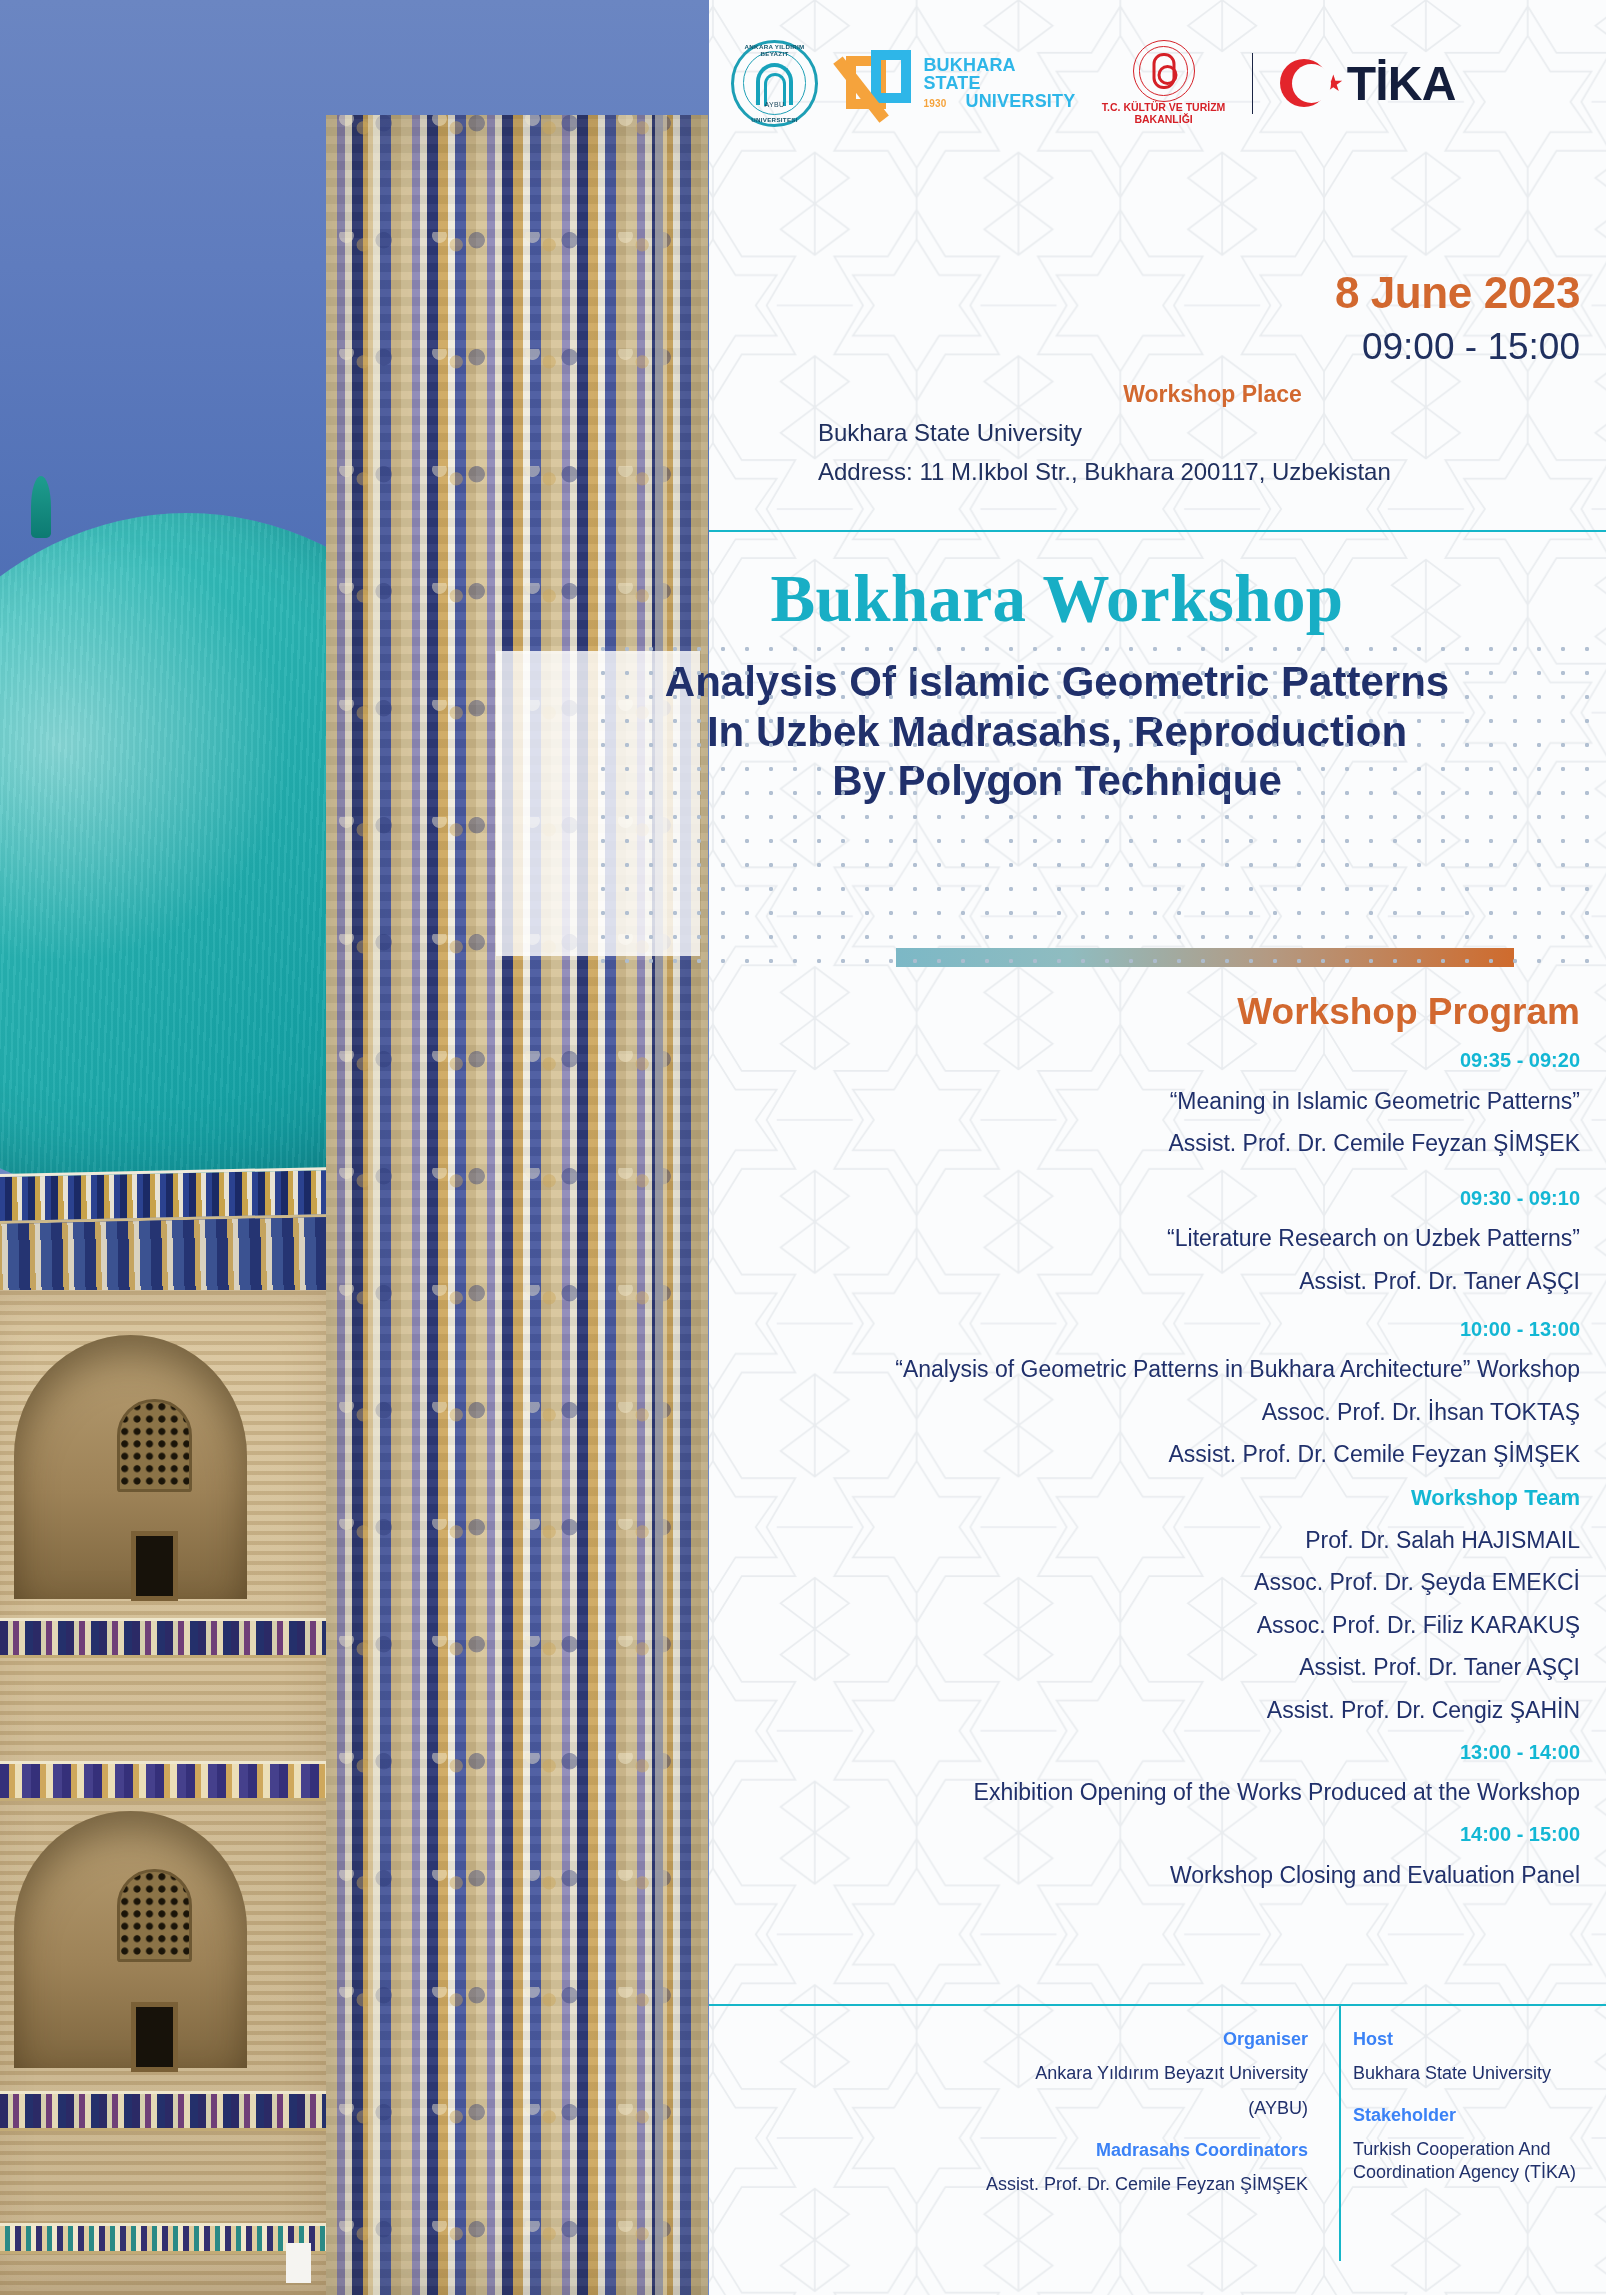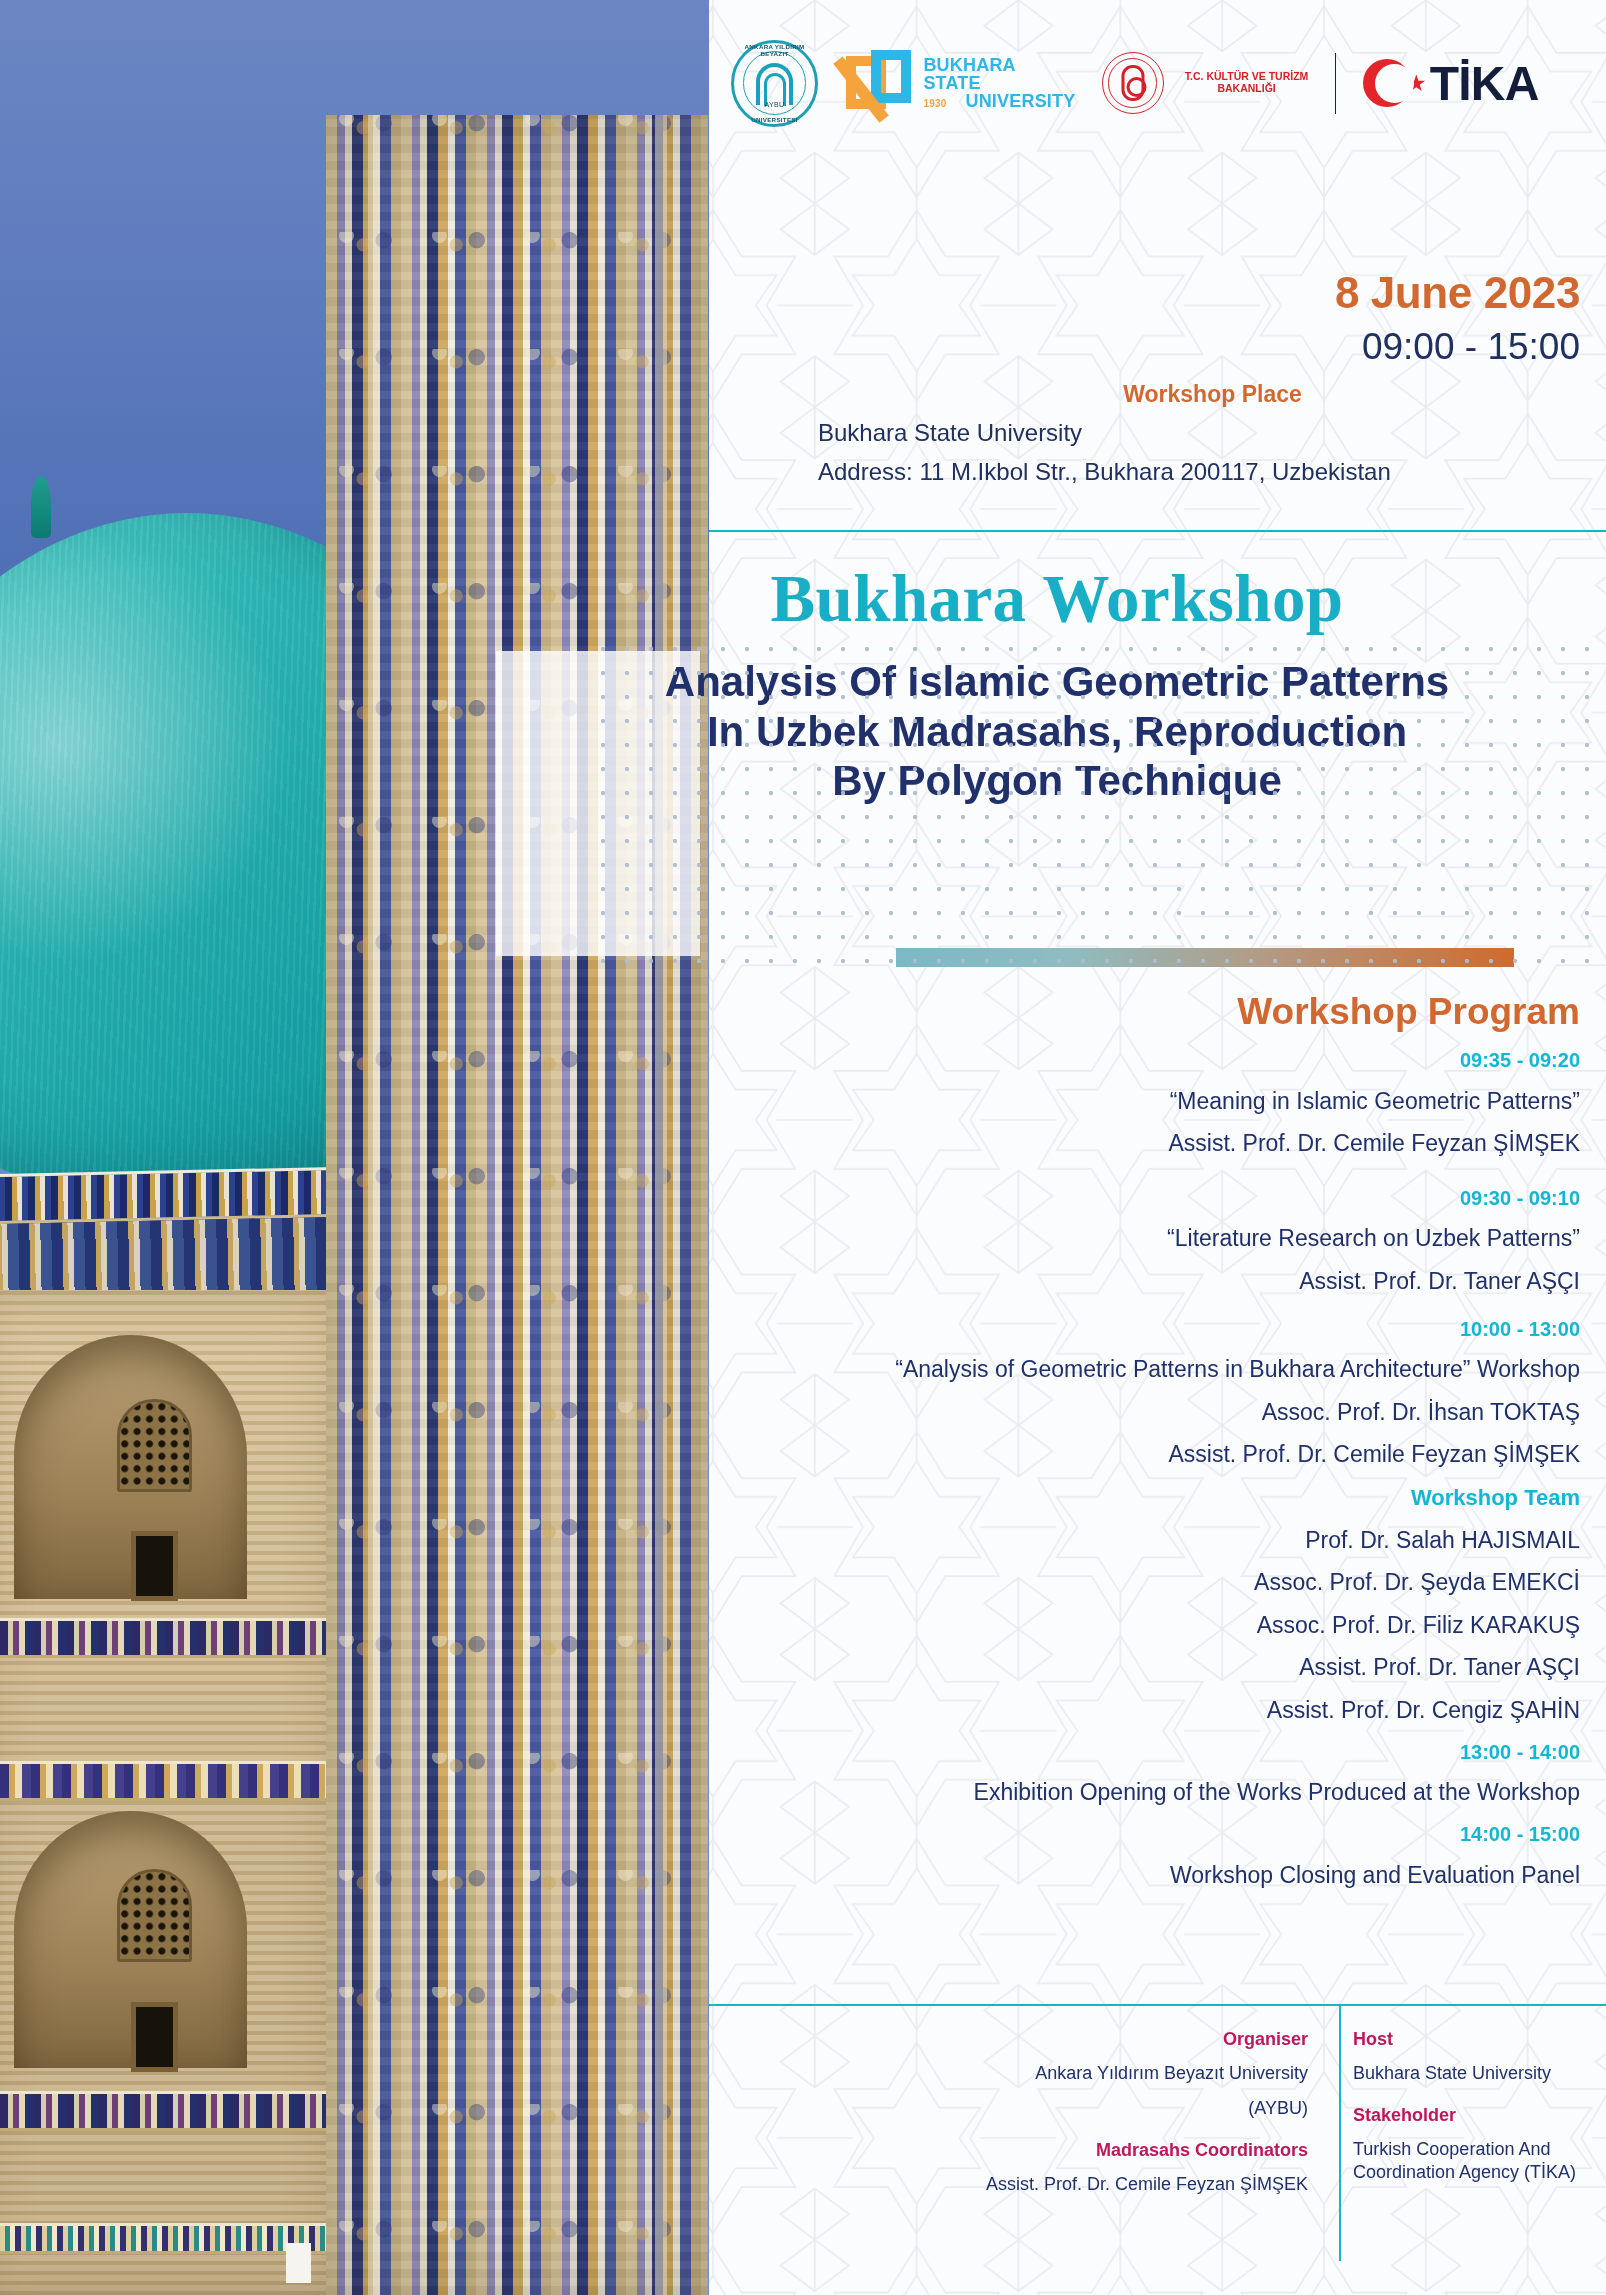--- a/index.html
+++ b/index.html
@@ -199,21 +199,21 @@
   .bsu-mark .sq1 { position:absolute; left:1.6px; top:9.3px; width:40px; height:53px;
       border:10px solid #f5a33c; }
   .bsu-mark .sq2 { position:absolute; left:26.4px; top:3.1px; width:40px; height:53px;
       border:10px solid #2eb6e8; }
   .bsu-mark .slash { position:absolute; left:11px; top:4.7px; width:12.4px; height:75px;
       background:#f5a33c; transform:rotate(-38deg); }
   .bsu-txt { line-height:1.0; }
   .bsu-txt div { color:#2eb6e8; font-weight:bold; font-size:18px; letter-spacing:0.2px; }
   .bsu-year { color:#f5a33c; font-weight:bold; font-size:10px; display:inline-block; margin-right:19px; }
 
-  .kultur { display:flex; flex-direction:row; align-items:center; gap:21px; }
+  .kultur { display:flex; flex-direction:column; align-items:center; gap:0; }
   .kultur-seal { position:relative; width:62px; height:62px; border:1.6px solid #d52027; border-radius:50%; }
   .kultur-seal::before { content:""; position:absolute; inset:5.4px; border:0.8px solid #d52027; border-radius:50%; }
   .kultur-seal .knot { position:absolute; left:50%; top:50%; transform:translate(-50%,-50%);
       width:23px; height:36px; border:3.1px solid #d52027; border-radius:11px; }
   .kultur-seal .knot::after{ content:""; position:absolute; left:2.3px; top:9.3px; width:14px;height:14px;
       border:3.1px solid #d52027; border-radius:50%; }
   .kultur-txt { text-align:center; color:#d52027; font-weight:bold; font-size:10.5px; line-height:1.14; }
 
   .vdiv { width:1.6px; height:61px; background:#1b2545; }
 
@@ -283,21 +283,21 @@
   .p-team { color:#13b7d4; font-weight:bold; font-size:22px; margin-top:17px;padding-left:18px; }
   .gap-s { height:20px; }
   .gap-m { height:26.4px; }
 
   
   .footer { position:absolute; left:0; top:2029px; width:898px; height:210px; }
   .foot-col { position:absolute; top:0; }
   .foot-left { left:0; width:622px; text-align:right; padding-right:23px; }
   .foot-right { left:644px; width:249px; text-align:left; }
   .foot-div { position:absolute; left:630px; top:-25px; width:2.3px; height:257px; background:#16b6c9; }
-  .f-head { color:#be185d; font-weight:bold; font-size:18px; }
+  .f-head { color:#3b82f6; font-weight:bold; font-size:18px; }
   .f-line { color:#20306b; font-size:18px; margin-top:12.4px; line-height:1.25; }
   .f-head.mt { margin-top:20px; }
 </style>
 </head>
 <body>
 
 <div class="poster">
 
   <svg class="bg-pattern" width="1607" height="2295" viewBox="0 0 2067 2953" preserveAspectRatio="none">
     <defs>

